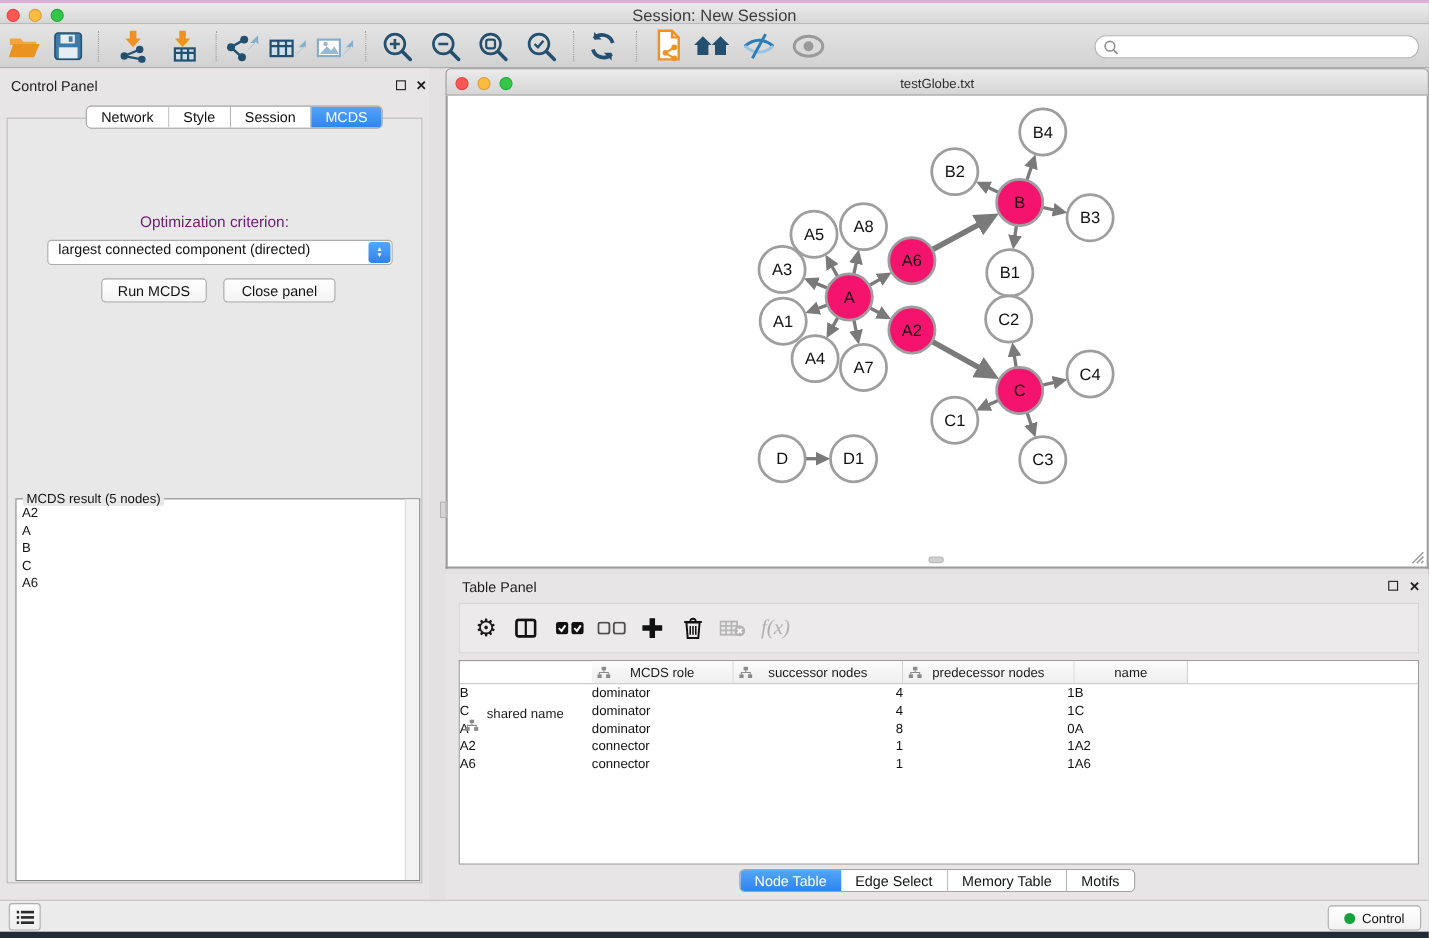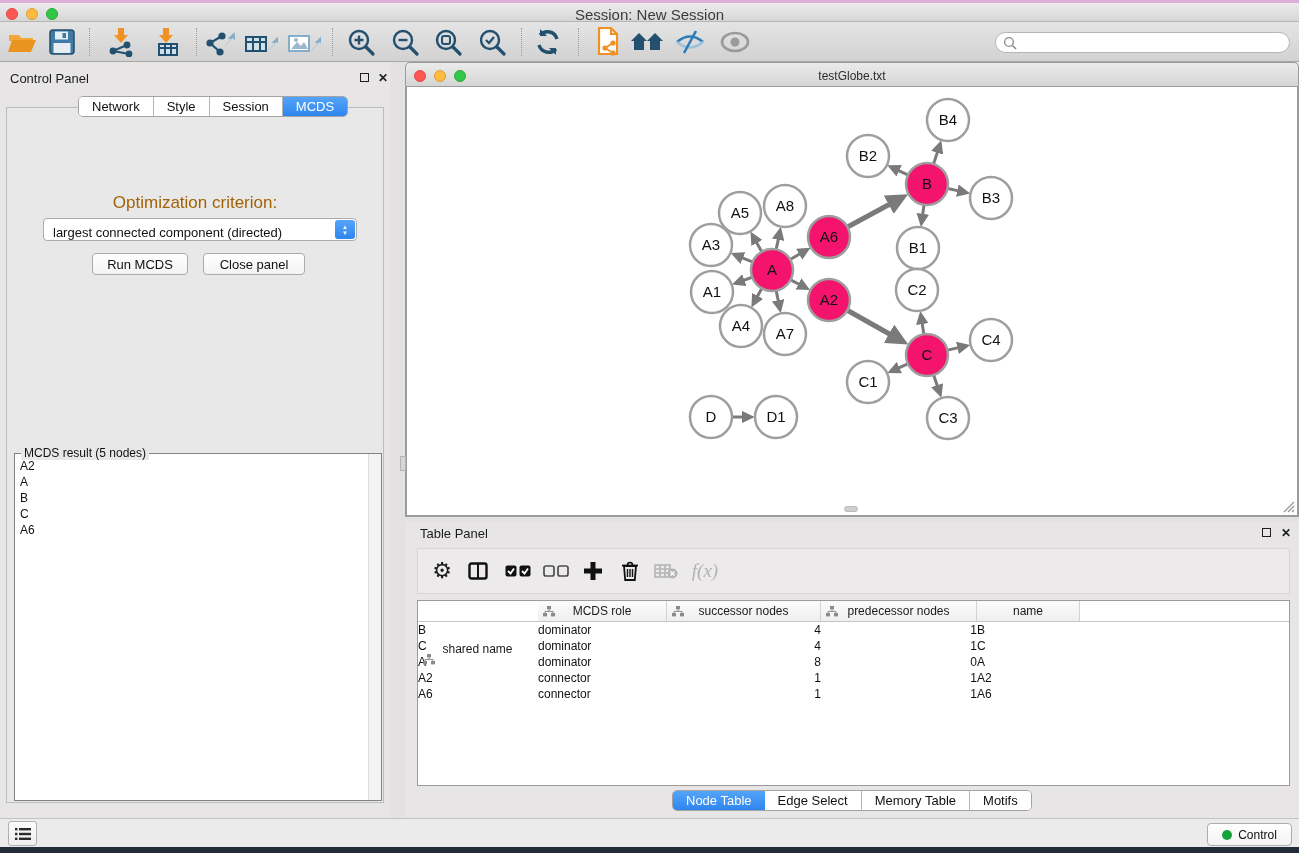--- a/index.html
+++ b/index.html
@@ -42,24 +42,24 @@
   .cp-close{ position:absolute; left:378px; top:11px; }
   .cp-body{ position:absolute; left:6px; top:45px; width:378px; height:696px;
     background:#e9e8e8; border:1px solid #bcbcbc; }
   .seg{ display:flex; height:21px; border:1px solid #a3a3a3; border-radius:5px;
     overflow:hidden; background:#fff; }
   .seg-btn{ padding:0 13px; font-size:13px; line-height:20px; color:#111;
     border-right:1px solid #b5b5b5; background:#fff; white-space:nowrap; }
   .seg-btn:last-child{ border-right:none; }
   .seg-btn.sel{ background:linear-gradient(#54a5f8,#2e85ee); color:#fff; border-right:none; }
   .cp-tabs{ position:absolute; left:78px; top:34px; z-index:5; }
-  .opt-label{ position:absolute; left:0; width:390px; top:131px; text-align:center; font-size:17px; color:#a16207; }
+  .opt-label{ position:absolute; left:0; width:390px; top:131px; text-align:center; font-size:14px; color:#701a75; }
   .dropdown{ position:absolute; left:43px; top:156px; width:314px; height:23px; background:#fff;
     border:1px solid #ababab; border-radius:4px; font-size:13px; color:#111;
-    display:flex; align-items:flex-end; padding-left:9px; }
+    display:flex; align-items:flex-start; padding-left:9px; }
   .dd-stepper{ position:absolute; right:1px; top:1px; width:20px; height:19px; border-radius:3px;
     background:linear-gradient(#55a6f9,#2e84ee); display:flex; flex-direction:column;
     align-items:center; justify-content:center; color:#fff; }
   .dd-stepper span{ font-size:6px; line-height:6px; }
   .btn{ position:absolute; height:22px; background:linear-gradient(#ffffff,#f3f3f3);
     border:1px solid #ababab; border-radius:4px; font-size:13px; color:#111;
     display:flex; align-items:center; justify-content:center; }
   .result-box{ position:absolute; left:14px; top:391px; width:368px; height:348px;
     border:1px solid #838383; background:#fff; }
   .result-legend{ position:absolute; left:6px; top:-8px; background:#e9e8e8;

